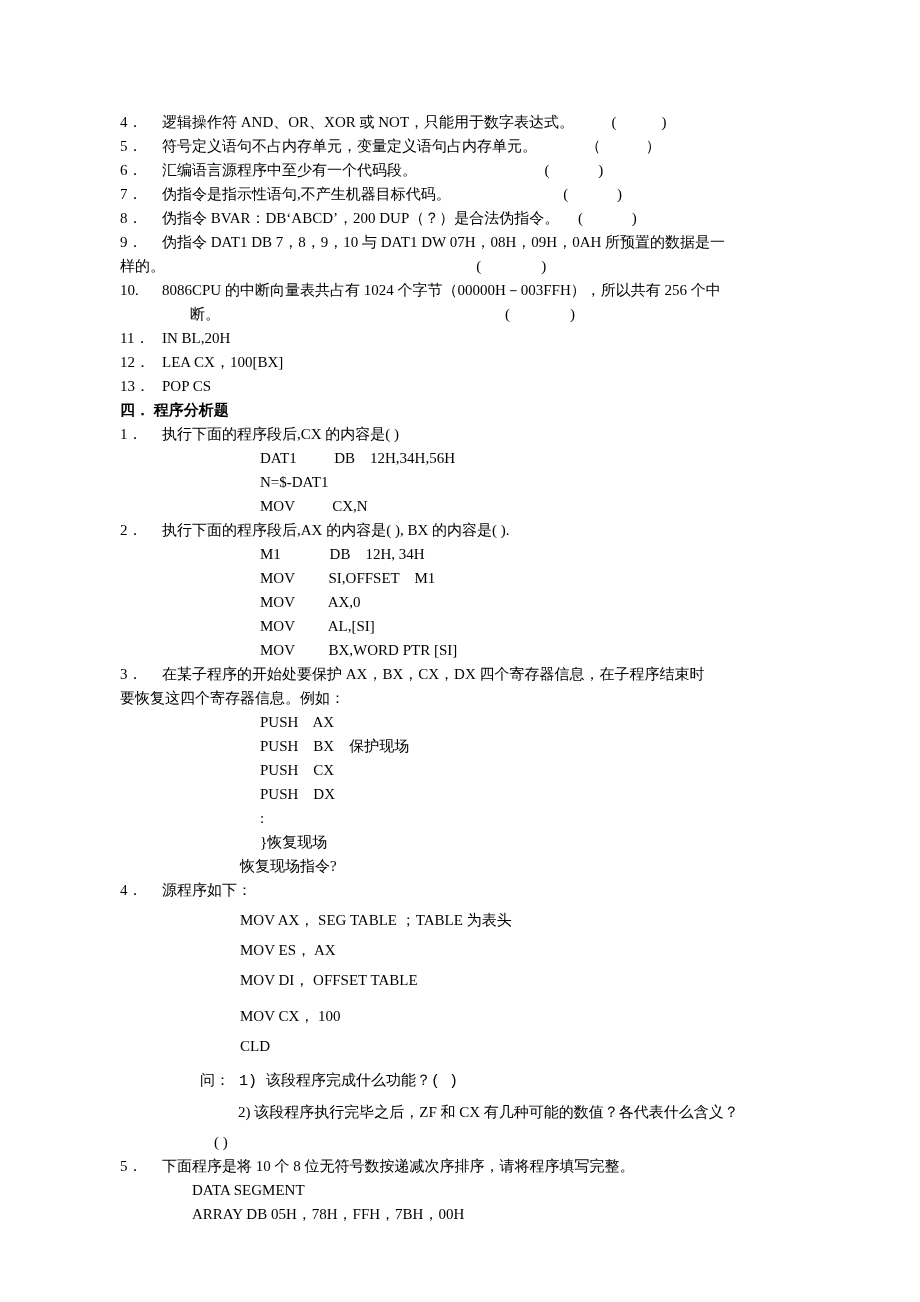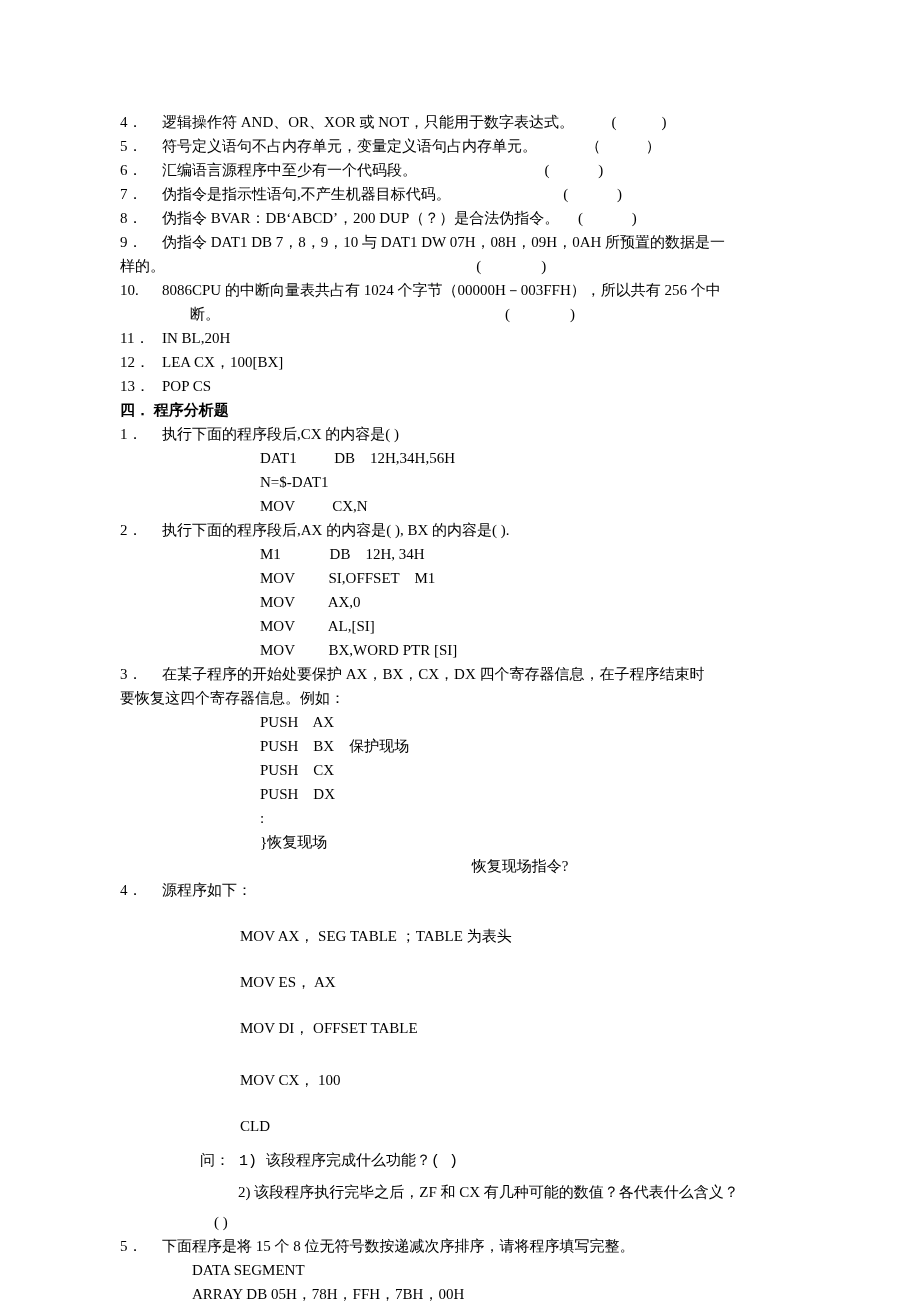--- a/index.html
+++ b/index.html
@@ -52,25 +52,23 @@
   .bold {
     font-weight: bold;
   }
   .code-indent {
     padding-left: 140px;
     white-space: pre;
     font-family: inherit;
   }
   .code-indent2 {
     padding-left: 120px;
-    text-align: center;
   }
   .q4-line {
     padding-left: 120px;
-    margin-top: 16px;
   }
   .q4-ask {
     padding-left: 80px;
     font-family: Liberation Mono, monospace;
   }
   .q5-line {
     padding-left: 72px;
   }
 </style>
 </head>
@@ -175,18 +173,18 @@
   <div style="height:6px;"></div>
   <div style="height:6px;"></div>
   <div class="q4-ask">问：  1)  该段程序完成什么功能？(                                  )</div>
   <div style="height:6px;"></div>
   <div style="padding-left:118px;">2)  该段程序执行完毕之后，ZF 和 CX 有几种可能的数值？各代表什么含义？</div>
   <div style="height:6px;"></div>
   <div style="padding-left:94px;">(                                                                                   )</div>
 
   <div class="tf-item">
     <span class="tf-num">5．</span>
-    <span class="tf-text">下面程序是将 15 个 8 位无符号数按递减次序排序，请将程序填写完整。</span>
+    <span class="tf-text">下面程序是将 10 个 8 位无符号数按递减次序排序，请将程序填写完整。</span>
   </div>
   <div class="q5-line">DATA   SEGMENT</div>
   <div class="q5-line">ARRAY   DB   05H，78H，FFH，7BH，00H</div>
 
 </div>
 
 </body></html>

